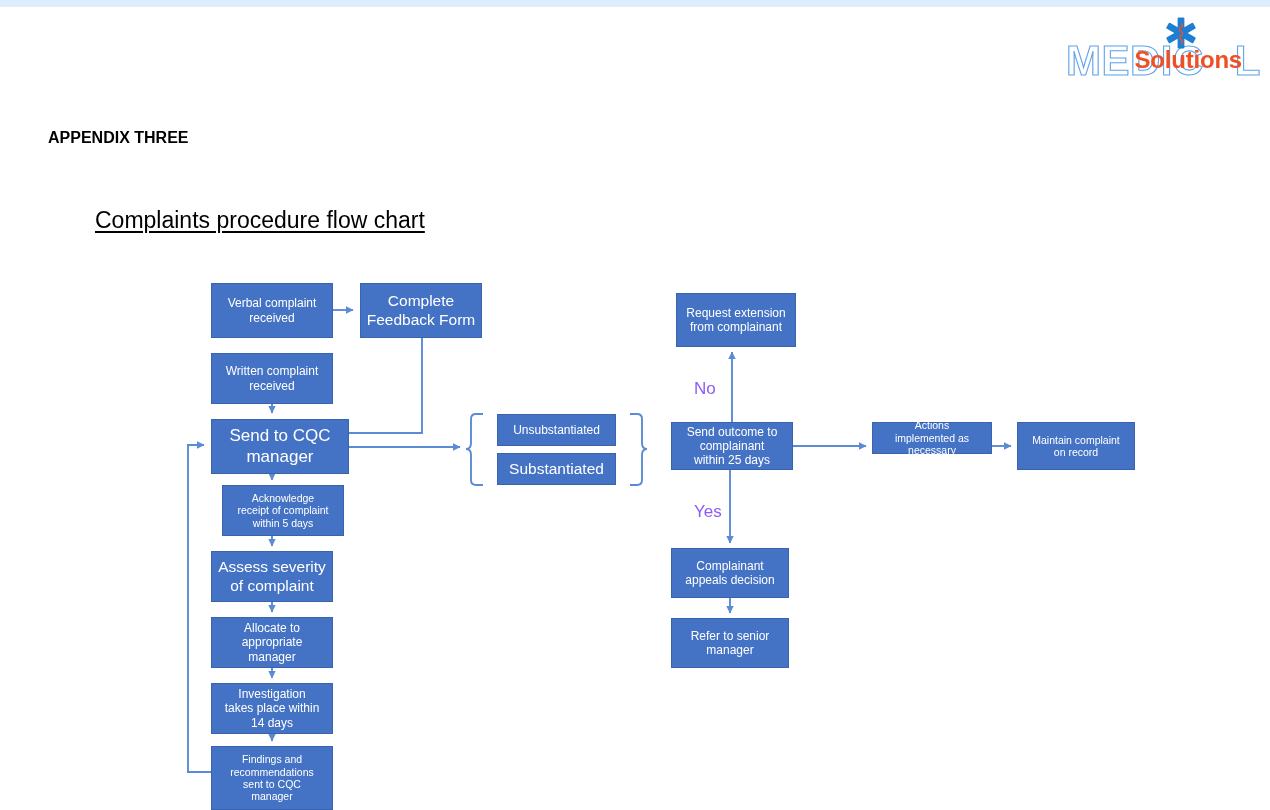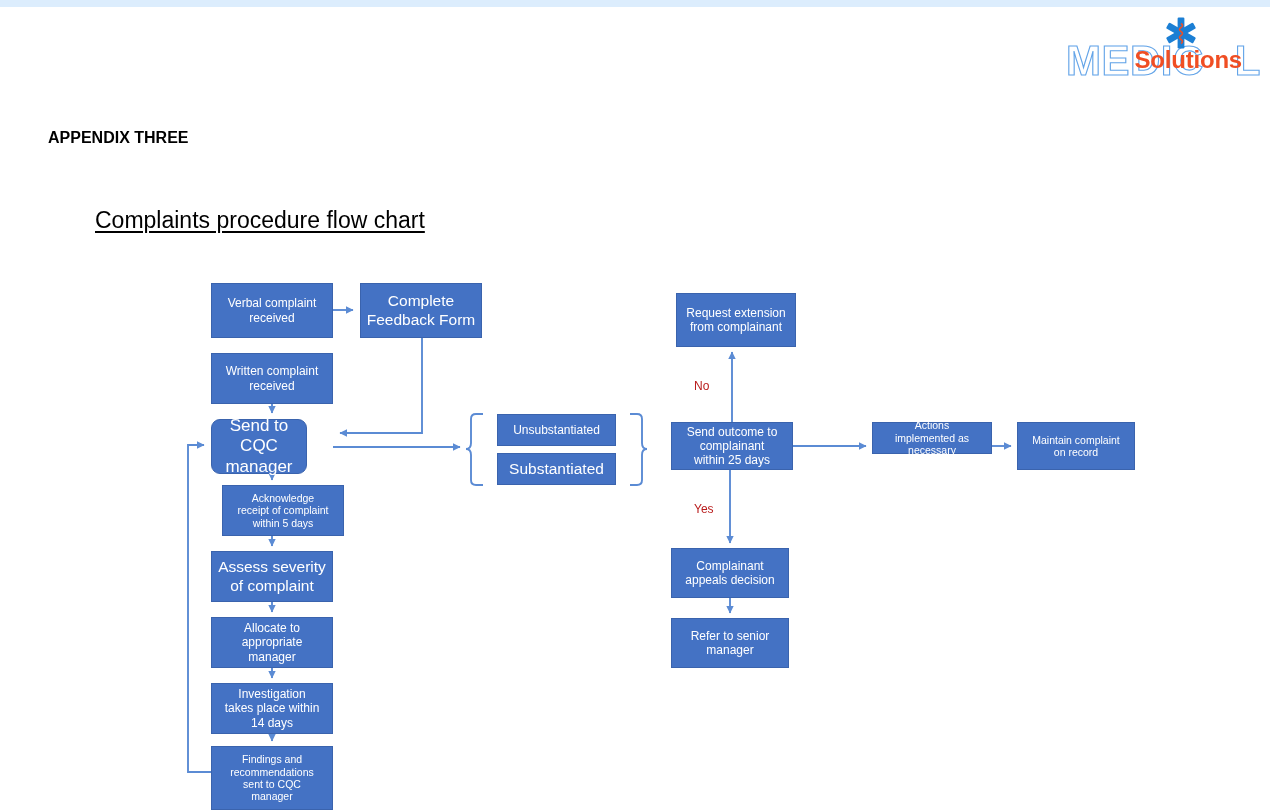--- a/index.html
+++ b/index.html
@@ -131,22 +131,22 @@
     white-space: pre-line;
     z-index: 3;
   }
   .node.sm { font-size: 10.5px; }
   .node.md { font-size: 12px; }
   .node.lg { font-size: 15.5px; }
   .node.xl { font-size: 17px; }
   .edge-label {
     position: absolute;
     font-family: "Liberation Sans", sans-serif;
-    font-size: 12px;
-    color: #b91c1c;
+    font-size: 17px;
+    color: #8b5cf6;
     white-space: nowrap;
     z-index: 4;
   }
 </style>
 </head>
 <body>
 
 <div id="page">
 
   <div class="top-strip"></div>
@@ -221,21 +221,21 @@
       </g>
     </svg>
 
     <div id="node-layer">
         <div class="node md" style="left: 211px; top: 283px; width: 122px; height: 55px; background: rgb(68, 114, 196); border-color: rgb(58, 99, 173); color: rgb(255, 255, 255);">Verbal  complaint
 received</div>
         <div class="node lg" style="left: 360px; top: 283px; width: 122px; height: 55px; background: rgb(68, 114, 196); border-color: rgb(58, 99, 173); color: rgb(255, 255, 255);">Complete
 Feedback Form</div>
         <div class="node md" style="left: 211px; top: 353px; width: 122px; height: 51px; background: rgb(68, 114, 196); border-color: rgb(58, 99, 173); color: rgb(255, 255, 255);">Written complaint
 received</div>
-        <div class="node xl" style="left: 211px; top: 419px; width: 96px; height: 55px; background: rgb(68, 114, 196); border-color: rgb(58, 99, 173); color: rgb(255, 255, 255); border-radius: 9px;">Send to CQC
+        <div class="node xl" style="left: 211px; top: 419px; width: 138px; height: 55px; background: rgb(68, 114, 196); border-color: rgb(58, 99, 173); color: rgb(255, 255, 255);">Send to CQC
 manager</div>
         <div class="node sm" style="left: 222px; top: 485px; width: 122px; height: 51px; background: rgb(68, 114, 196); border-color: rgb(58, 99, 173); color: rgb(255, 255, 255);">Acknowledge
 receipt of complaint
 within 5 days</div>
         <div class="node lg" style="left: 211px; top: 551px; width: 122px; height: 51px; background: rgb(68, 114, 196); border-color: rgb(58, 99, 173); color: rgb(255, 255, 255);">Assess severity
 of complaint</div>
         <div class="node md" style="left: 211px; top: 617px; width: 122px; height: 51px; background: rgb(68, 114, 196); border-color: rgb(58, 99, 173); color: rgb(255, 255, 255);">Allocate to
 appropriate
 manager</div>
         <div class="node md" style="left: 211px; top: 683px; width: 122px; height: 51px; background: rgb(68, 114, 196); border-color: rgb(58, 99, 173); color: rgb(255, 255, 255);">Investigation

